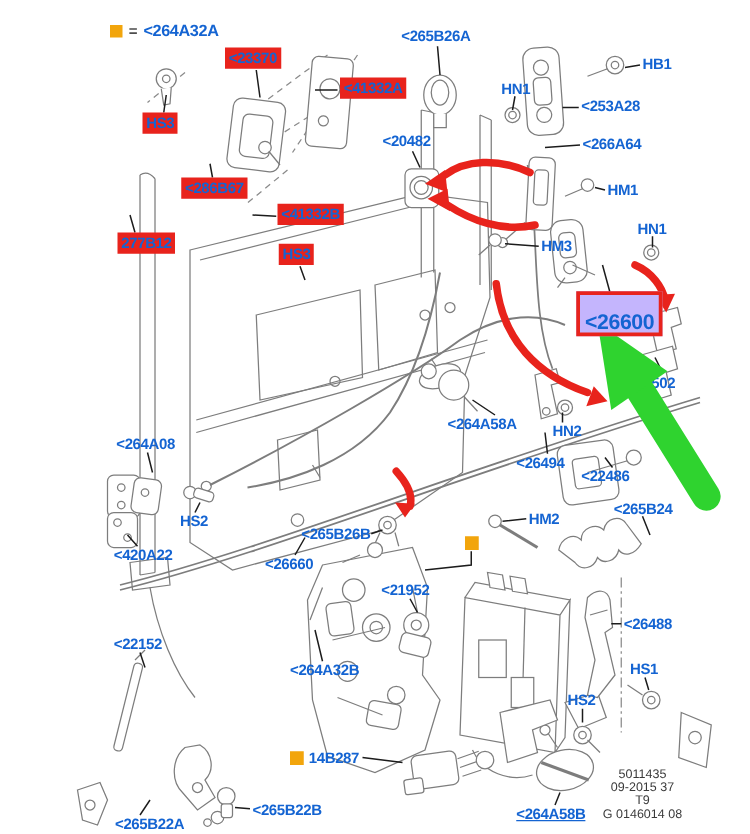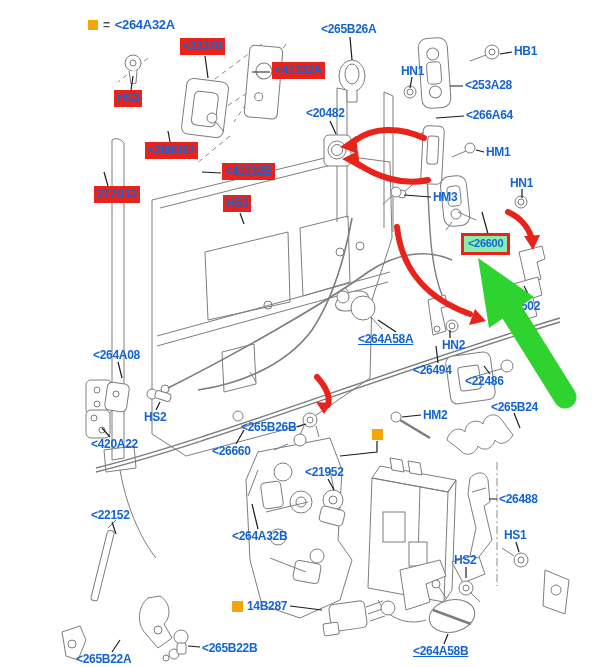--- a/index.html
+++ b/index.html
@@ -9,23 +9,23 @@
   html,body{margin:0;padding:0;background:#fff;}
   #stage{position:relative;width:600px;height:667px;background:#fff;overflow:hidden;
          font-family:"Liberation Sans",sans-serif;}
   #stage svg{position:absolute;left:0;top:0;}
   #art{z-index:1;}
   #arrows{z-index:3;}
   #label-layer{position:absolute;inset:0;z-index:2;}
   .lbl{position:absolute;font-weight:bold;font-size:12px;line-height:13px;
        color:var(--blue);white-space:nowrap;letter-spacing:-0.3px;}
   .lbl.boxed{background:var(--red);padding:2px 3px 3px 3px;line-height:12px;}
-  .callout{position:absolute;left:461px;top:233px;z-index:5;background:#86efac;
-       border:3px solid var(--red);padding:1px 4px 2px 4px;
-       font-weight:bold;font-size:11px;line-height:13px;color:var(--blue);
+  .callout{position:absolute;left:461px;top:233px;z-index:5;background:#c4b5fd;
+       border:3px solid var(--red);padding:15px 4px 2px 4px;
+       font-weight:bold;font-size:17px;line-height:13px;color:var(--blue);
        letter-spacing:-0.3px;white-space:nowrap;}
   .orange-sq{position:absolute;width:11px;height:11px;background:var(--orange);}
   .legend{position:absolute;left:88px;top:17px;z-index:4;display:flex;align-items:center;gap:5px;
        font-weight:bold;font-size:13px;color:var(--blue);letter-spacing:-0.3px;}
   .legend .sq{width:10px;height:10px;background:var(--orange);display:inline-block;}
   .legend .eq{color:#4d4d4d;font-size:12px;}
   .stamp{position:absolute;left:458px;top:615px;width:112px;z-index:2;text-align:center;
        font-size:10px;line-height:10.5px;color:var(--stamp);}
 </style>
 </head>
@@ -216,39 +216,39 @@
       <span class="lbl plain" style="left: 321px; top: 23px;">&lt;265B26A</span>
       <span class="lbl plain" style="left: 514px; top: 45px;">HB1</span>
       <span class="lbl plain" style="left: 401px; top: 65px;">HN1</span>
       <span class="lbl plain" style="left: 465px; top: 79px;">&lt;253A28</span>
       <span class="lbl plain" style="left: 466px; top: 109px;">&lt;266A64</span>
       <span class="lbl plain" style="left: 306px; top: 107px;">&lt;20482</span>
       <span class="lbl plain" style="left: 486px; top: 146px;">HM1</span>
       <span class="lbl plain" style="left: 510px; top: 177px;">HN1</span>
       <span class="lbl plain" style="left: 433px; top: 191px;">HM3</span>
       <span class="lbl plain" style="left: 521px; top: 300px;">502</span>
-      <span class="lbl plain" style="left: 358px; top: 333px; text-decoration: underline;">&lt;264A58A</span>
+      <span class="lbl plain" style="left: 358px; top: 333px;">&lt;264A58A</span>
       <span class="lbl plain" style="left: 442px; top: 339px;">HN2</span>
       <span class="lbl plain" style="left: 413px; top: 364px;">&lt;26494</span>
       <span class="lbl plain" style="left: 465px; top: 375px;">&lt;22486</span>
       <span class="lbl plain" style="left: 491px; top: 401px;">&lt;265B24</span>
       <span class="lbl plain" style="left: 423px; top: 409px;">HM2</span>
       <span class="lbl plain" style="left: 93px; top: 349px;">&lt;264A08</span>
       <span class="lbl plain" style="left: 144px; top: 411px;">HS2</span>
       <span class="lbl plain" style="left: 91px; top: 438px;">&lt;420A22</span>
       <span class="lbl plain" style="left: 241px; top: 421px;">&lt;265B26B</span>
       <span class="lbl plain" style="left: 212px; top: 445px;">&lt;26660</span>
       <span class="lbl plain" style="left: 91px; top: 509px;">&lt;22152</span>
       <span class="lbl plain" style="left: 232px; top: 530px;">&lt;264A32B</span>
       <span class="lbl plain" style="left: 305px; top: 466px;">&lt;21952</span>
       <span class="lbl plain" style="left: 499px; top: 493px;">&lt;26488</span>
       <span class="lbl plain" style="left: 504px; top: 529px;">HS1</span>
       <span class="lbl plain" style="left: 454px; top: 554px;">HS2</span>
       <span class="lbl plain" style="left: 413px; top: 645px; text-decoration: underline;">&lt;264A58B</span>
-      <span class="lbl plain" style="left: 76px; top: 653px; text-align: right;">&lt;265B22A</span>
+      <span class="lbl plain" style="left: 92px; top: 653px; text-align: right;">&lt;265B22A</span>
       <span class="lbl plain" style="left: 202px; top: 642px; text-align: right;">&lt;265B22B</span>
       <span class="lbl plain" style="left: 247px; top: 600px;">14B287</span>
       <span class="lbl boxed" style="left: 180px; top: 38px;">&lt;23370</span>
       <span class="lbl boxed" style="left: 272px; top: 62px;">&lt;41332A</span>
       <span class="lbl boxed" style="left: 114px; top: 90px;">HS3</span>
       <span class="lbl boxed" style="left: 145px; top: 142px;">&lt;286B67</span>
       <span class="lbl boxed" style="left: 222px; top: 163px;">&lt;41332B</span>
       <span class="lbl boxed" style="left: 94px; top: 186px;">277B12</span>
       <span class="lbl boxed" style="left: 223px; top: 195px;">HS3</span>
       <span class="orange-sq" style="left: 372px; top: 429px;"></span>
@@ -256,20 +256,26 @@
     </div>
 
   <div class="legend">
     <span class="sq"></span>
     <span class="eq">=</span>
     <span>&lt;264A32A</span>
   </div>
 
   <div class="callout">&lt;26600</div>
 
+  <div class="stamp">
+    <div>5011435</div>
+    <div>09-2015 37</div>
+    <div>T9</div>
+    <div>G 0146014 08</div>
+  </div>
 
   <svg id="arrows" width="600" height="667" viewBox="0 0 600 667">
 
     <g stroke="var(--red)" fill="none" stroke-width="6" stroke-linecap="round">
       <path d="M424,138 C398,126 372,128 356,140"></path>
       <path d="M428,180 C402,186 376,176 358,164"></path>
       <path d="M508,212 C522,218 530,230 532,240"></path>
       <path d="M397,227 C402,272 430,300 470,314"></path>
       <path d="M317,377 C327,388 330,398 328,405"></path>
     </g>

